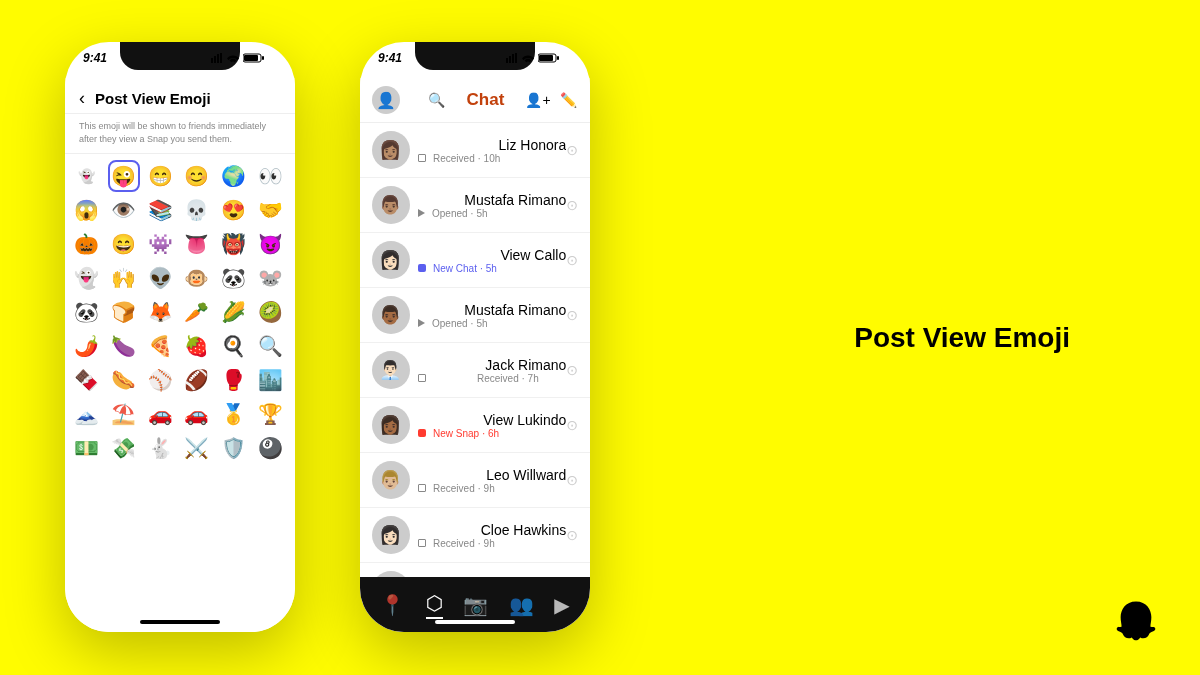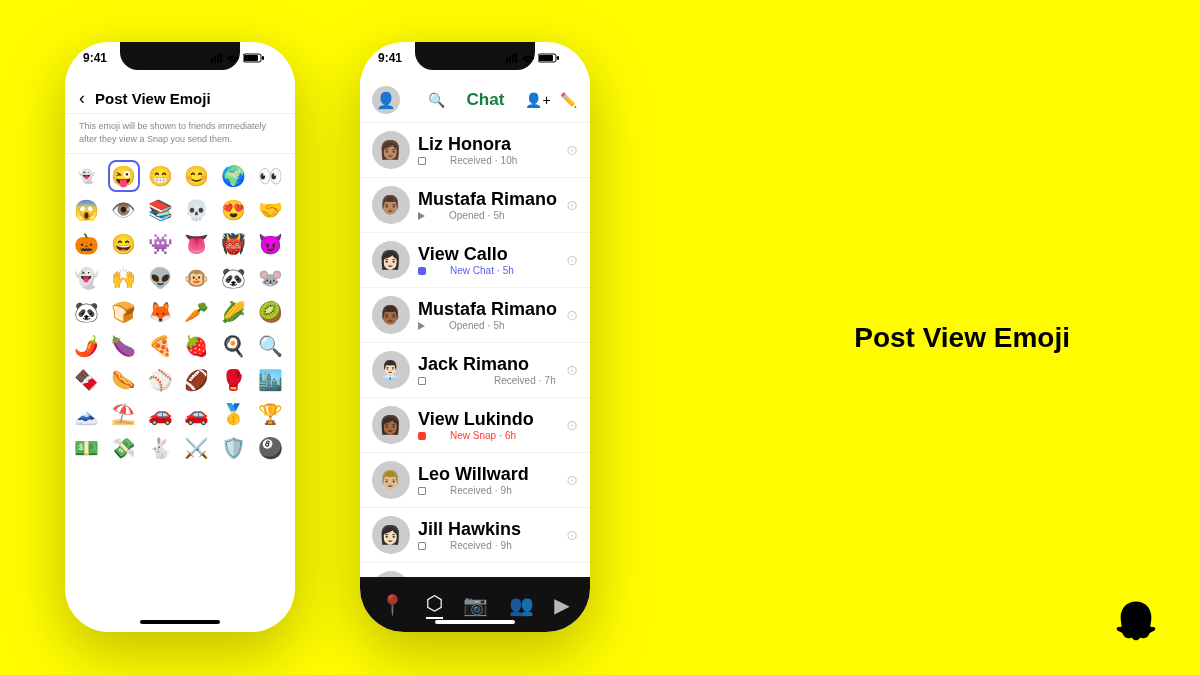--- a/index.html
+++ b/index.html
@@ -59,20 +59,21 @@
       top: 6px;
       left: 0; right: 12px;
       height: 20px;
       display: flex;
       align-items: center;
       justify-content: space-between;
       padding: 0 18px;
       z-index: 11;
       font-size: 11px;
       font-weight: 600;
+      font-style: italic;
     }
 
     .phone-status-bar .time { color: #000; font-size: 12px; font-weight: 700; }
     .phone-status-bar .icons { display: flex; gap: 4px; align-items: center; color: #000; }
 
     
     .phone-left {
       left: 65px;
       top: 42px;
       width: 230px;
@@ -177,21 +178,21 @@
       display: flex;
       align-items: center;
       justify-content: space-between;
       padding: 8px 12px 8px;
       border-bottom: 1px solid #eee;
     }
 
     .chat-header-center {
       font-size: 17px;
       font-weight: 700;
-      color: #15803d;
+      color: #c2410c;
     }
 
     .chat-header-icons {
       display: flex;
       gap: 10px;
       align-items: center;
     }
 
     .chat-list {
       background: #fff;
@@ -217,34 +218,35 @@
       overflow: hidden;
       display: flex;
       align-items: center;
       justify-content: center;
       font-size: 18px;
     }
 
     .chat-info { flex: 1; min-width: 0; }
 
     .chat-name {
-      font-size: 18px;
-      font-weight: 700;
+      font-size: 14px;
+      font-weight: 400;
       color: #000;
       white-space: nowrap;
       overflow: hidden;
       text-overflow: ellipsis;
+      text-align: right;
     }
 
     .chat-status {
       font-size: 10px;
       color: #888;
       display: flex;
       align-items: center;
-      gap: 21px;
+      gap: 4px;
     }
 
     .chat-camera-icon {
       font-size: 14px;
       color: #ccc;
     }
 
     
     .bottom-nav {
       position: absolute;
@@ -497,21 +499,21 @@
       <div class="chat-status">
                 <span style="display:inline-block;width:8px;height:8px;border:1.5px solid #888;border-radius:1px;margin-right:3px;"></span>
                 <span style="color:#888;">Received · 9h</span>
               </div>
     </div>
     <span class="chat-camera-icon">⊙</span>
   </div>
           <div class="chat-item">
     <div class="chat-avatar">👩🏻</div>
     <div class="chat-info">
-      <div class="chat-name">Jill Hawkins</div>
+      <div class="chat-name">Cloe Hawkins</div>
       <div class="chat-status">
                 <span style="display:inline-block;width:8px;height:8px;border:1.5px solid #888;border-radius:1px;margin-right:3px;"></span>
                 <span style="color:#888;">Received · 9h</span>
               </div>
     </div>
     <span class="chat-camera-icon">⊙</span>
   </div>
           <div class="chat-item">
     <div class="chat-avatar">👩🏽</div>
     <div class="chat-info">

